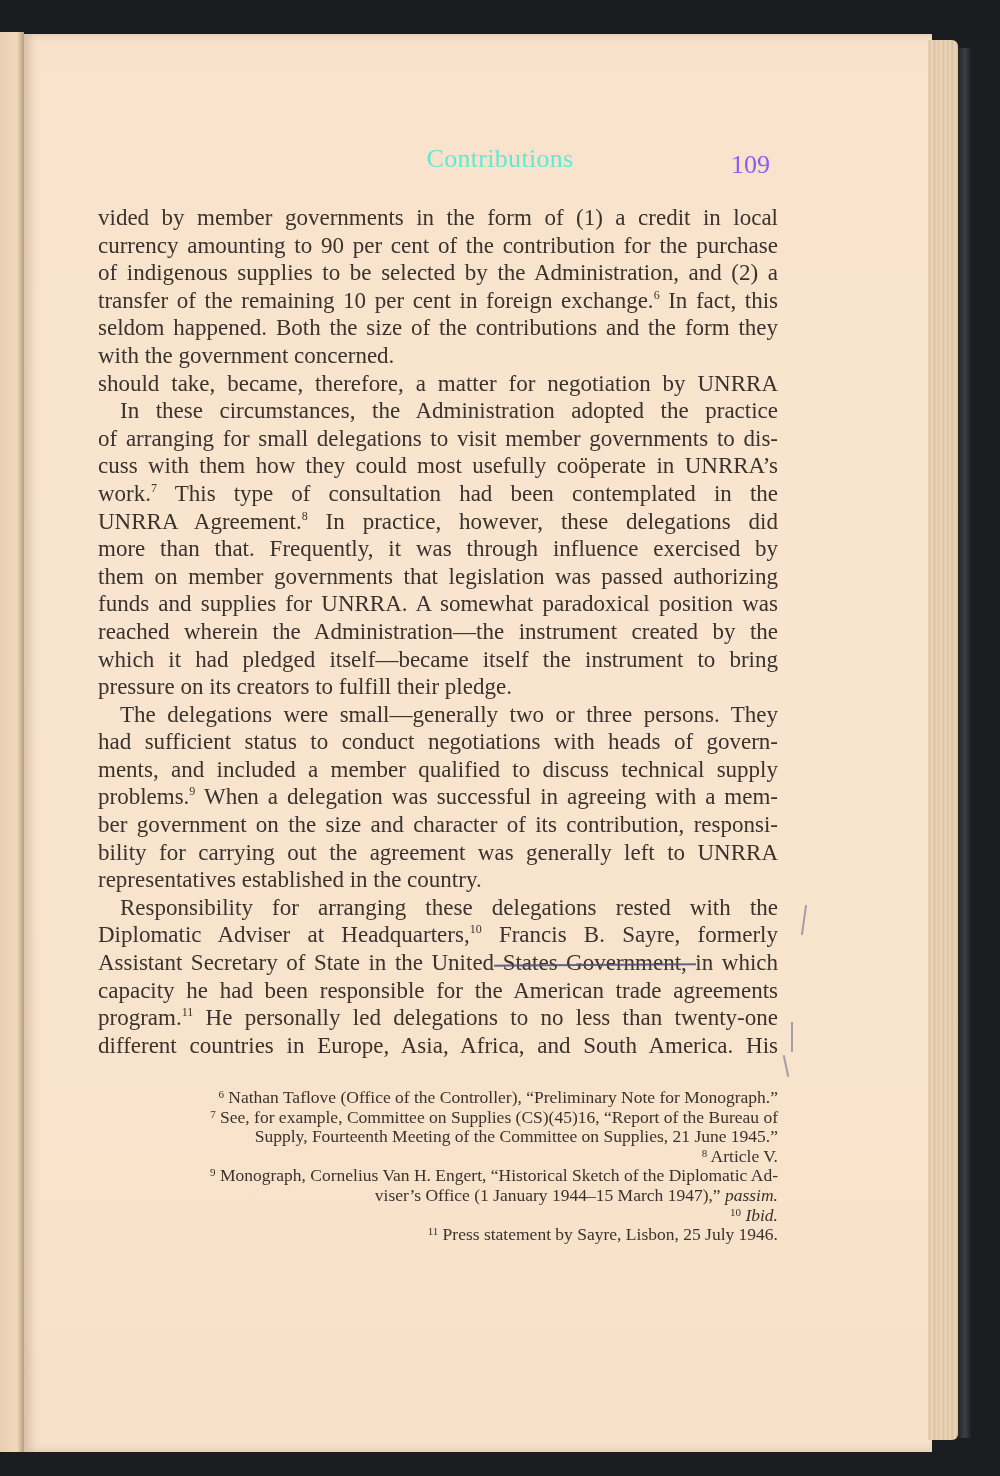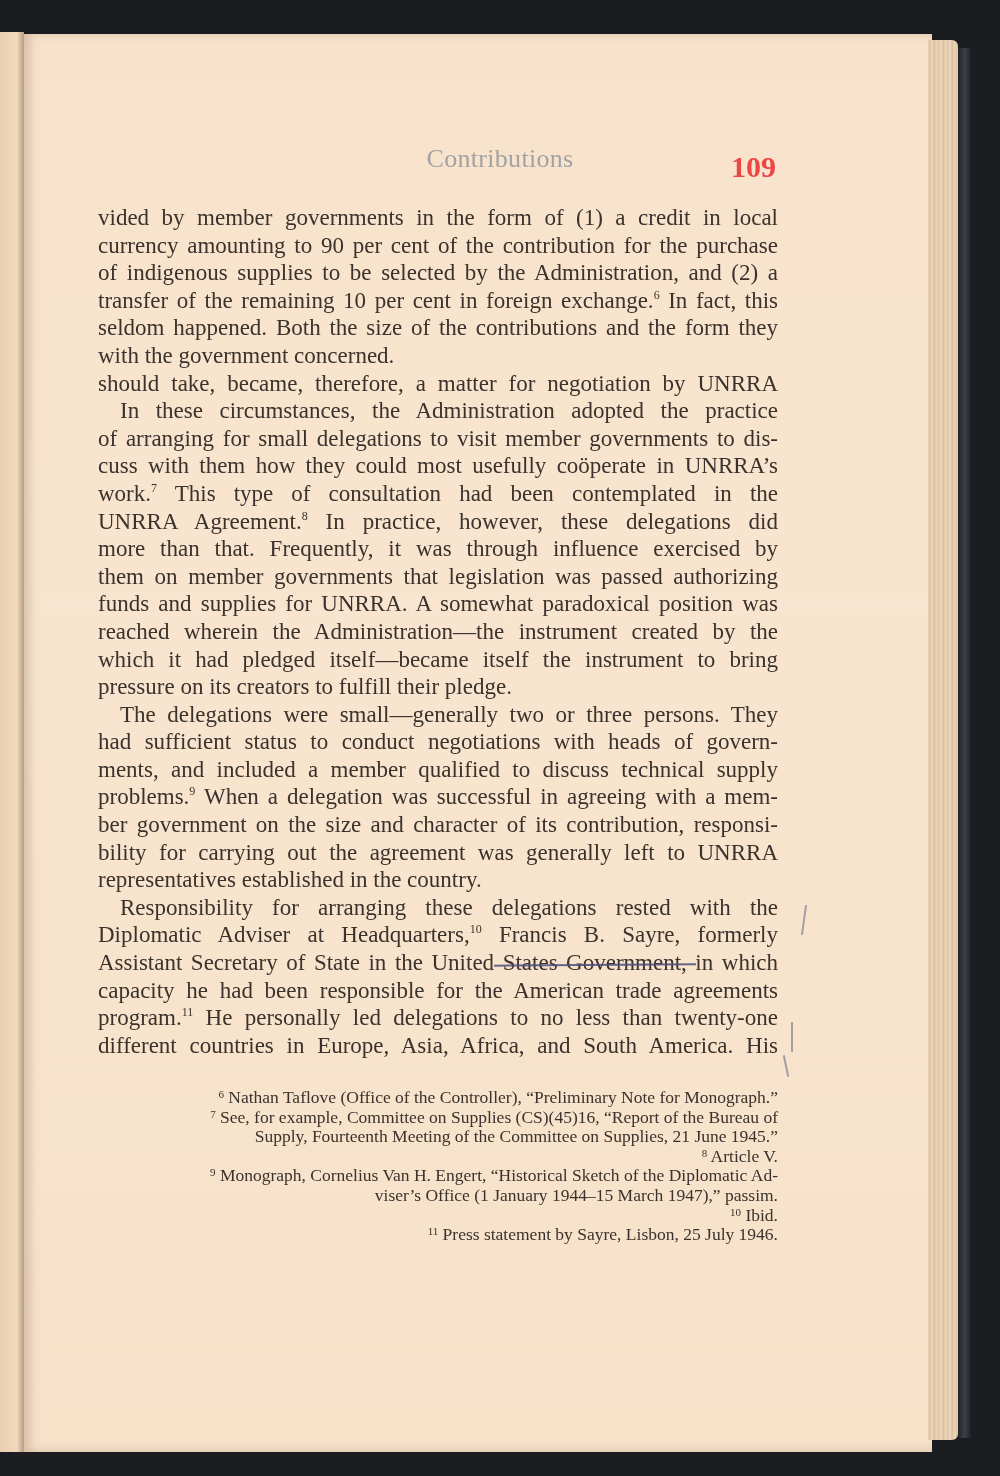--- a/index.html
+++ b/index.html
@@ -22,25 +22,25 @@
     position: absolute; left: 928px; top: 40px; width: 30px; height: 1400px;
     background: repeating-linear-gradient(90deg, #e9d2b3 0px, #ddc5a5 2px, #f0dbbf 4px, #d8bf9e 6px, #efd8bb 9px);
     border-radius: 0 6px 6px 0;
   }
   .binding-right {
     position: absolute; left: 958px; top: 48px; width: 14px; height: 1390px;
     background: linear-gradient(90deg, #23252a, #3a3f48, #1a1b1f);
   }
   .running-head {
     position: absolute; left: 0; top: 144px; width: 100%; text-align: center;
-    font-size: 26px; color: #a3a3a3; letter-spacing: 0.3px;
+    font-size: 26px; color: #5eead4; letter-spacing: 0.3px;
   }
   .folio {
     position: absolute; top: 150px; left: 731px;
-    font-size: 30px; color: #ef4444; font-weight: bold;
+    font-size: 26px; color: #8b5cf6;
   }
   .text-block {
     position: absolute; left: 98px; top: 204px; width: 680px;
     font-size: 23px; line-height: 27.6px; color: #3b322d;
     text-align: justify;
   }
   .line { display: block; text-align: justify; text-align-last: justify; white-space: nowrap; }
   .line.last { text-align-last: left; }
   sup { font-size: 12px; vertical-align: 9px; line-height: 0; }
   .underline-mark {
@@ -49,21 +49,21 @@
   }
   .margin-mark { position: absolute; width: 2px; background: #6b7090; opacity: 0.6; }
   .footnotes {
     position: absolute; left: 98px; top: 1088px; width: 680px;
     font-size: 17.5px; line-height: 19.6px; color: #3b322d; text-align: right;
   }
   .footnotes .fn { display: block; }
   .footnotes .fn.indent { padding-left: 20px; }
   .footnotes .fn-cont { display: block; }
   .footnotes sup { font-size: 11px; vertical-align: 5px; }
-  .ital { }
+  .ital { font-style: italic; }
 </style>
 </head>
 <body>
 
 <div class="backdrop-top"></div>
 <div class="left-page-edge"></div>
 <div class="page"></div>
 <div class="page-block"></div>
 <div class="binding-right"></div>
 

